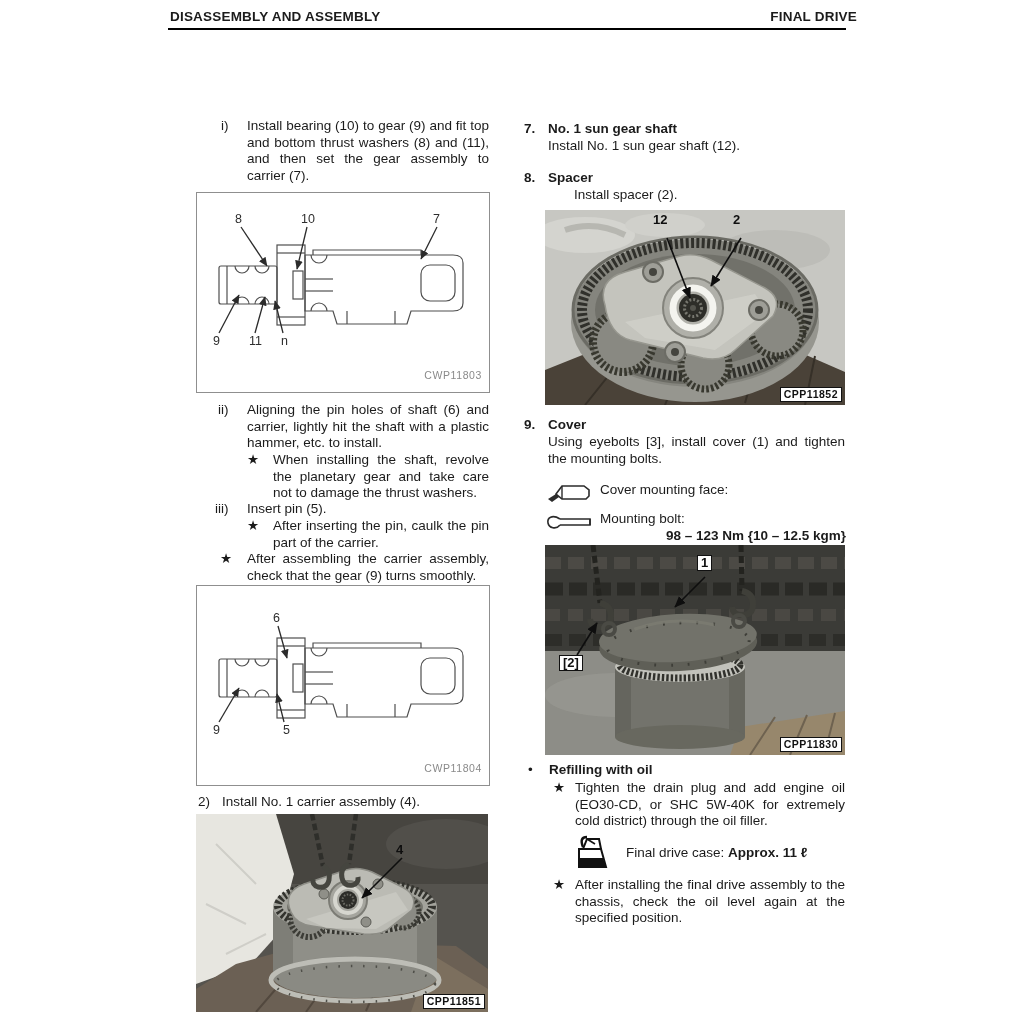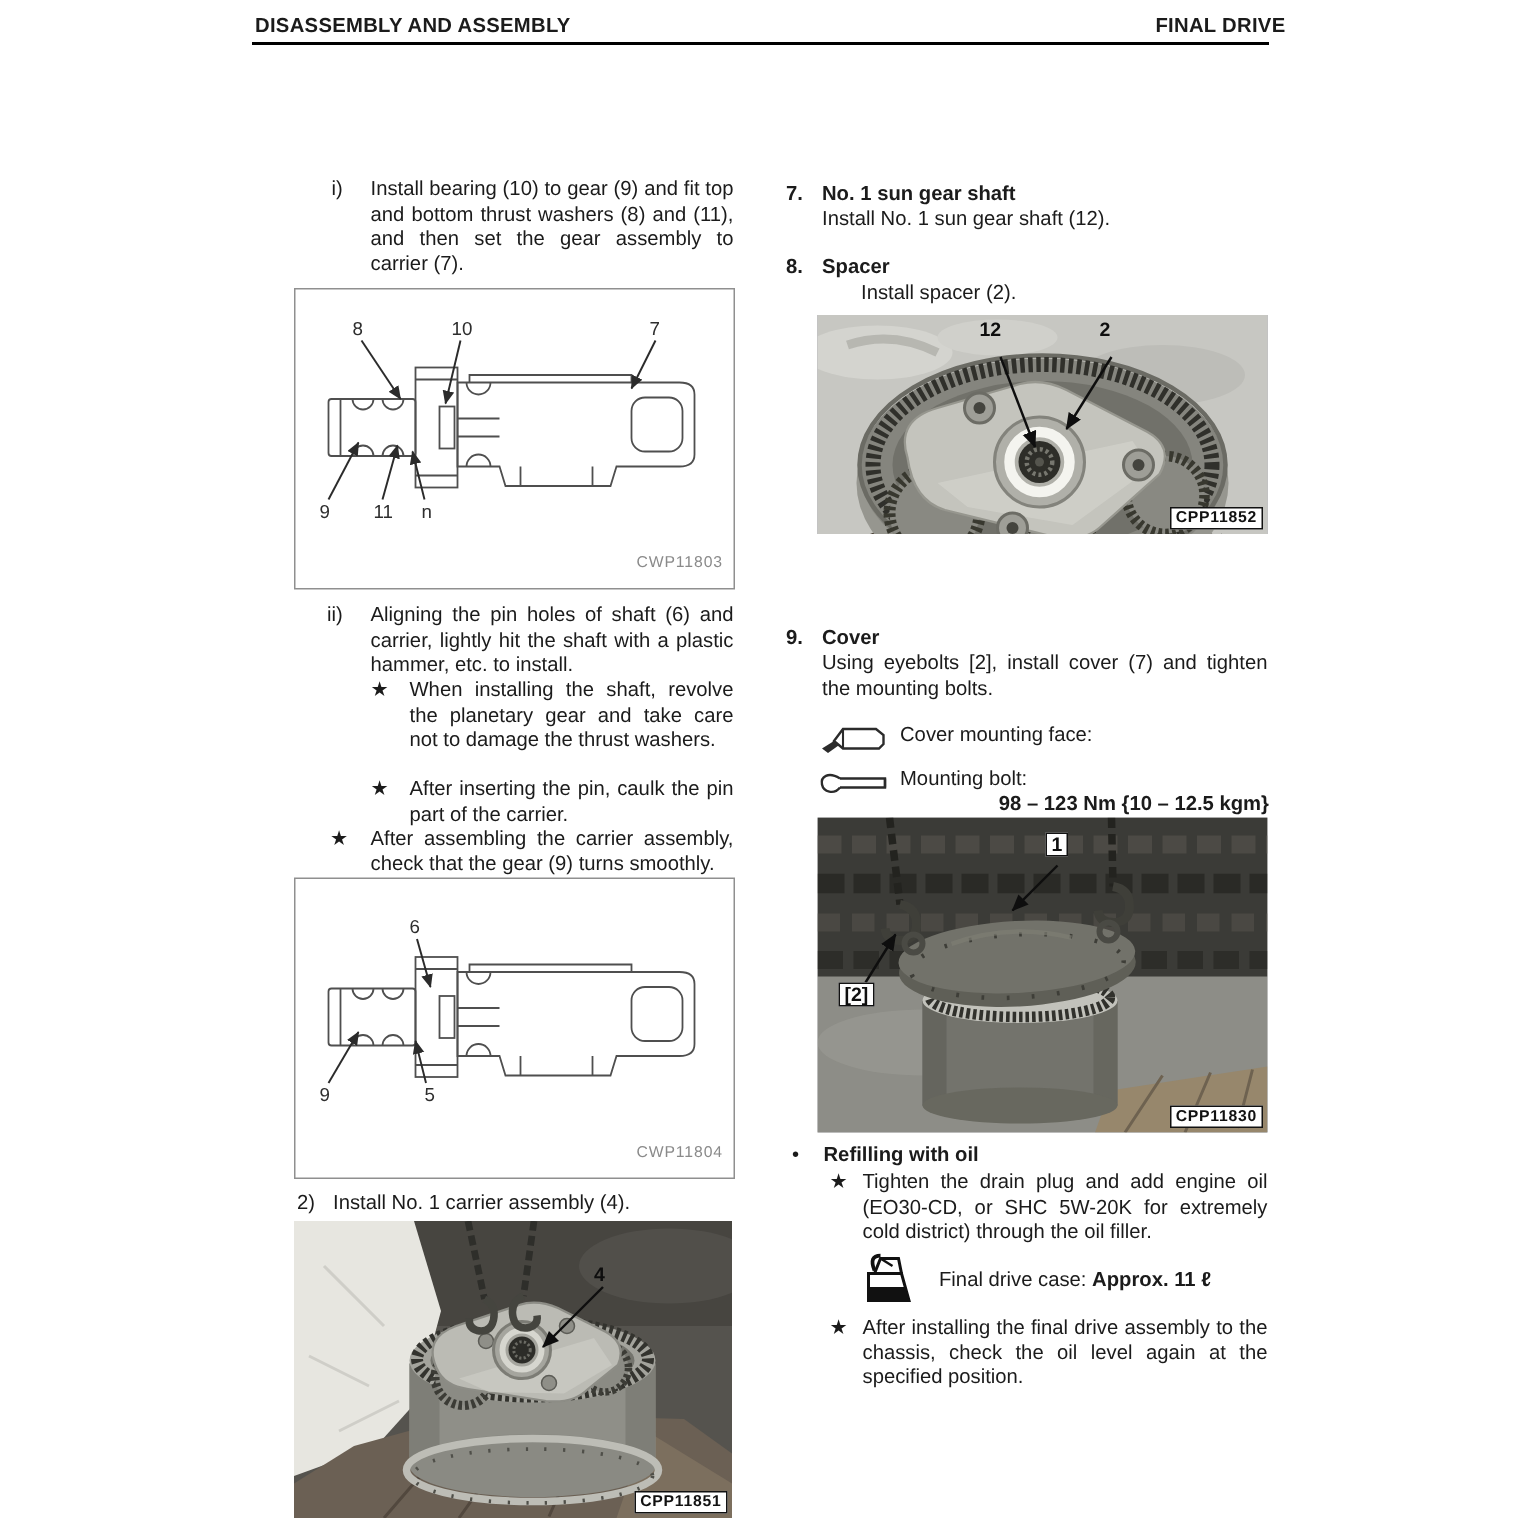--- a/index.html
+++ b/index.html
@@ -85,20 +85,24 @@
     <div class="figcap">CWP11803</div>
   </div>
 
   <div class="row t" style="left:218px;top:402px;width:271px;">
     <span class="mk" style="width:29px;">ii)</span>
     <div class="tx">Aligning the pin holes of shaft (6) and carrier, lightly hit the shaft with a plastic hammer, etc. to install.</div>
   </div>
   <div class="row t" style="left:247px;top:452px;width:242px;">
     <span class="mk" style="width:26px;">★</span>
     <div class="tx">When installing the shaft, revolve the planetary gear and take care not to damage the thrust washers.</div>
+  </div>
+  <div class="row t" style="left:215px;top:501px;width:274px;">
+    <span class="mk" style="width:32px;">iii)</span>
+    <div class="tx left">Insert pin (5).</div>
   </div>
   <div class="row t" style="left:247px;top:518px;width:242px;">
     <span class="mk" style="width:26px;">★</span>
     <div class="tx">After inserting the pin, caulk the pin part of the carrier.</div>
   </div>
   <div class="row t" style="left:220px;top:551px;width:269px;">
     <span class="mk" style="width:27px;">★</span>
     <div class="tx">After assembling the carrier assembly, check that the gear (9) turns smoothly.</div>
   </div>
 
@@ -197,21 +201,21 @@
     <div class="tx left b">No. 1 sun gear shaft</div>
   </div>
   <div class="t" style="position:absolute;left:548px;top:138px;width:297px;">Install No. 1 sun gear shaft (12).</div>
 
   <div class="row t" style="left:524px;top:170px;width:321px;">
     <span class="mk b" style="width:24px;">8.</span>
     <div class="tx left b">Spacer</div>
   </div>
   <div class="t" style="position:absolute;left:574px;top:187px;width:297px;">Install spacer (2).</div>
 
-  <div class="photo" style="left:545px;top:210px;width:300px;height:146px;">
+  <div class="photo" style="left:545px;top:210px;width:300px;height:195px;">
     <svg width="300" height="195" viewBox="0 0 300 195">
       <defs>
           <marker id="ahp2" markerWidth="8" markerHeight="7" refX="6.5" refY="3" orient="auto">
             <path d="M0,0 L7,3 L0,6 Z" fill="#0e0e0e"></path>
           </marker>
         </defs>
       <rect width="300" height="195" fill="#c7c7c2"></rect>
       <ellipse cx="40" cy="25" rx="50" ry="18" fill="#d4d4cf"></ellipse>
       <ellipse cx="230" cy="40" rx="55" ry="20" fill="#bdbdb8"></ellipse>
       <ellipse cx="120" cy="15" rx="40" ry="12" fill="#d0d0cb"></ellipse>
@@ -244,21 +248,21 @@
     </svg>
     <div class="pcall" style="left:108px;top:3px;">12</div>
     <div class="pcall" style="left:188px;top:3px;">2</div>
     <div class="photocap">CPP11852</div>
   </div>
 
   <div class="row t" style="left:524px;top:417px;width:321px;">
     <span class="mk b" style="width:24px;">9.</span>
     <div class="tx left b">Cover</div>
   </div>
-  <div class="t" style="position:absolute;left:548px;top:434px;width:297px;text-align:justify;">Using eyebolts [2], install cover (7) and tighten the mounting bolts.</div>
+  <div class="t" style="position:absolute;left:548px;top:434px;width:297px;text-align:justify;">Using eyebolts [3], install cover (1) and tighten the mounting bolts.</div>
 
   <div class="icon" style="left:546px;top:480px;">
     <svg width="46" height="24" viewBox="0 0 46 24">
       <path d="M10,14 L16,6 H38 L43,10 V16 L40,19 H16 Z" fill="#fff" stroke="#2b2b2b" stroke-width="1.6"></path>
       <line x1="16" y1="6" x2="16" y2="19" stroke="#2b2b2b" stroke-width="1.4"></line>
       <path d="M2,19 L10,14 L13,17 L6,22 Z" fill="#2b2b2b"></path>
     </svg>
   </div>
   <div class="t" style="position:absolute;left:600px;top:482px;">Cover mounting face:</div>
 
@@ -314,21 +318,21 @@
     <div class="pcall boxed" style="left:14px;top:110px;">[2]</div>
     <div class="photocap">CPP11830</div>
   </div>
 
   <div class="row t" style="left:528px;top:762px;width:318px;">
     <span class="mk" style="width:21px;">•</span>
     <div class="tx left b">Refilling with oil</div>
   </div>
   <div class="row t" style="left:553px;top:780px;width:292px;">
     <span class="mk" style="width:22px;">★</span>
-    <div class="tx">Tighten the drain plug and add engine oil (EO30-CD, or SHC 5W-20K for extremely cold district) through the oil filler.</div>
+    <div class="tx">Tighten the drain plug and add engine oil (EO30-CD, or SHC 5W-40K for extremely cold district) through the oil filler.</div>
   </div>
   <div class="icon" style="left:575px;top:835px;">
     <svg width="34" height="36" viewBox="0 0 34 36">
       <path d="M8,14 L12,4 H24 L26,14" fill="#fff" stroke="#111" stroke-width="2"></path>
       <path d="M12,4 L20,9" stroke="#111" stroke-width="1.6"></path>
       <path d="M8,12 Q4,2 12,2" fill="none" stroke="#111" stroke-width="2.5"></path>
       <path d="M4,14 H26 L31,32 H4 Z" fill="#fff" stroke="#111" stroke-width="2"></path>
       <path d="M5,23 H28 L30.5,31 H5 Z" fill="#111"></path>
     </svg>
   </div>

